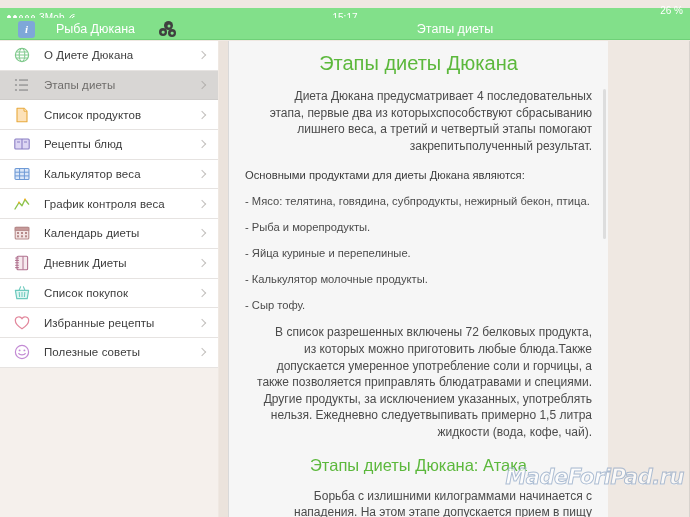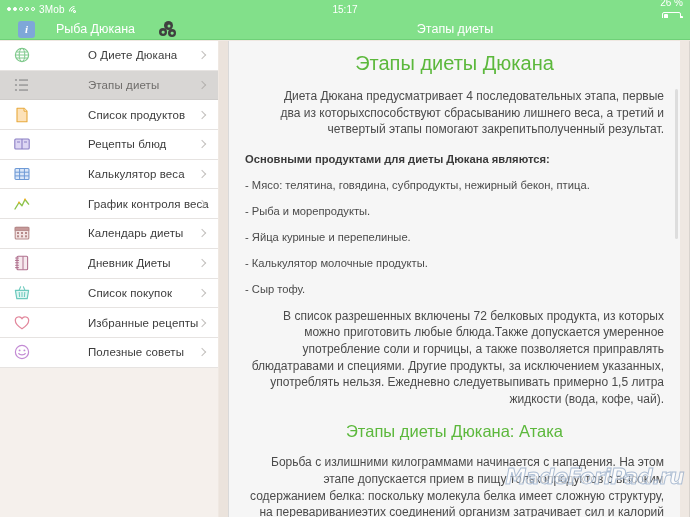--- a/index.html
+++ b/index.html
@@ -10,21 +10,21 @@
     background: #efe8e2;
   }
   #app {
     position: relative;
     width: 690px; height: 517px;
     background: #efe8e2;
   }
 
   
   .statusbar {
-    position: absolute; top: 0; left: 0;
+    position: absolute; top: 8px; left: 0;
     width: 690px; height: 18px;
     background: #82e08a;
     display: flex; align-items: center;
     padding: 0 7px;
     font-size: 10px;
     color: #ffffff;
   }
   .sb-left { display: flex; align-items: center; gap: 4px; }
   .sb-dots { display: flex; align-items: center; gap: 2px; }
   .sb-dots i { display: block; width: 4px; height: 4px; border-radius: 50%;
@@ -108,21 +108,21 @@
     background: #ffffff;
     border-bottom: 1px solid #e6e3e1;
     padding-left: 12px;
   }
   .menu-item.selected { background: #d8d6d4; border-bottom-color:#cfcdcb; }
   .mi-icon {
     width: 20px; height: 18px; flex: 0 0 20px;
     display: flex; align-items: center; justify-content: center;
     margin-right: 12px;
   }
-  .mi-label { font-size: 11.5px; color: #3c3c3c; letter-spacing: .1px; margin-left: 44px; }
+  .mi-label { font-size: 11.5px; color: #3c3c3c; letter-spacing: .1px; }
   .menu-item.selected .mi-label { color: #6f6d6b; }
   .mi-chev {
     position: absolute; right: 13px; top: 50%; transform: translateY(-50%);
     width: 6px; height: 6px;
     border-right: 1.4px solid #c3c0be; border-top: 1.4px solid #c3c0be;
     transform: translateY(-50%) rotate(45deg);
   }
   .menu-item.selected .mi-chev { border-color:#b4b1af; }
   .sidebar-fill { background:#f5f0ec; height: 200px; }
   .sidebar-divider {
@@ -133,21 +133,21 @@
   
   .mi-icon svg { display:block; }
 
   
   .content-gap {
     position:absolute; top:41px; left:219px; width:9px; height:476px;
     background:#ebe3dc;
   }
   .content {
     position: absolute; top: 41px; left: 228px;
-    width: 452px; height: 476px;
+    width: 380px; height: 476px;
     background: #f6f6f6;
     border-left: 1px solid #d9d9d9;
     overflow: hidden;
     padding: 0 16px;
   }
   .doc-h1 {
     text-align: center;
     color: #5cb83c;
     font-size: 20px;
     font-weight: normal;
@@ -163,21 +163,21 @@
   }
   .doc-p {
     font-size: 12px;
     line-height: 16.6px;
     color: #4b4b4b;
     margin-top: 13px;
     text-align: right;
   }
   .doc-p.indent { text-indent: 16px; }
   .doc-b {
-    font-size: 11.2px; font-weight: bold; color: #3a3a3a;
+    font-size: 11.2px; font-weight: normal; color: #3a3a3a;
     margin-top: 15px;
   }
   .doc-li {
     font-size: 11.2px; color: #4b4b4b; margin-top: 14px;
   }
 
   
   .watermark {
     position: absolute; right: 6px; bottom: 28px;
     font-family: "DejaVu Sans", sans-serif;

